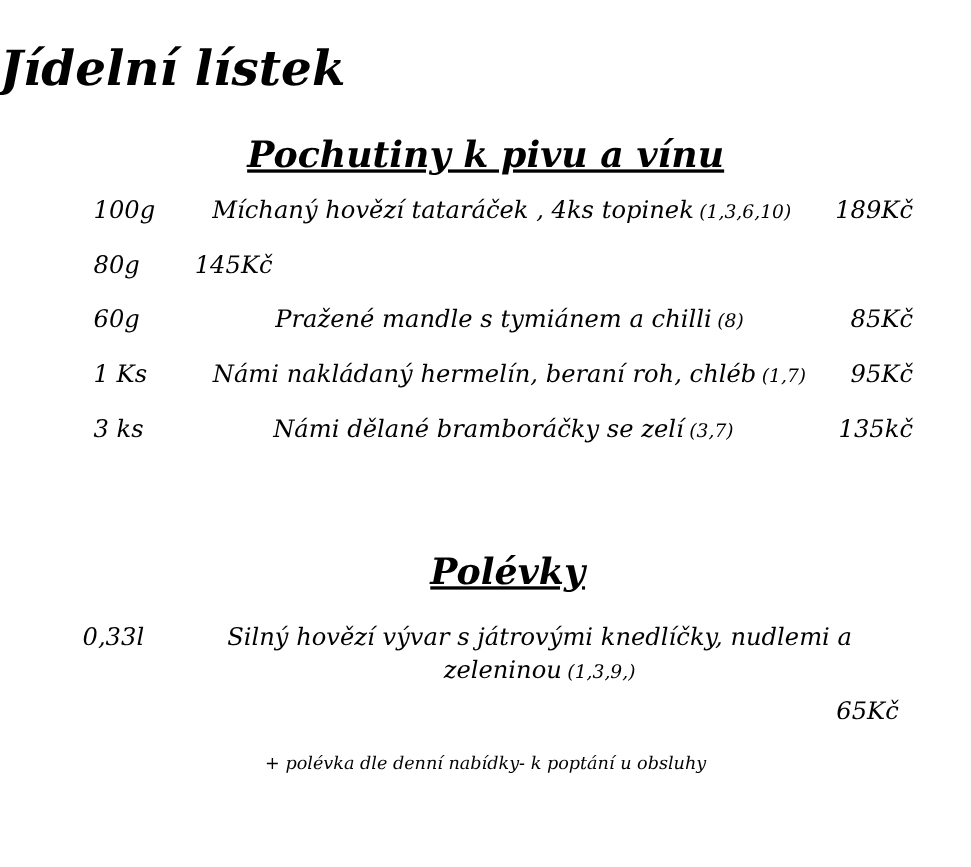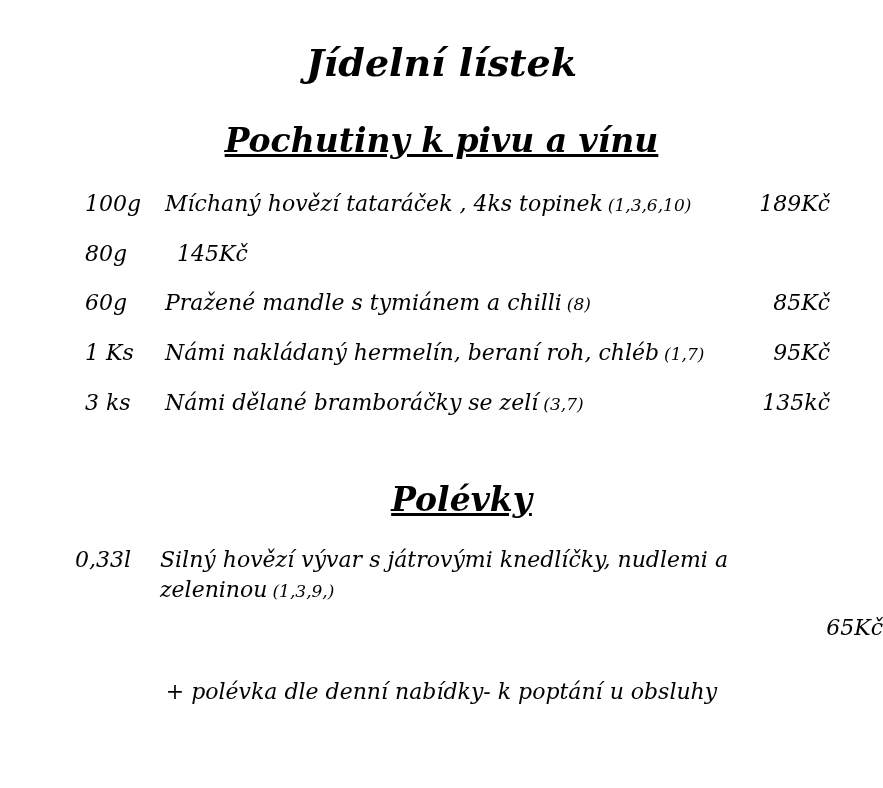--- a/index.html
+++ b/index.html
@@ -15,53 +15,53 @@
     font-style: italic;
     overflow: hidden;
   }
   .page {
     width: 883px;
     height: 788px;
     box-sizing: border-box;
   }
   .title {
     margin: 40px 0 0 0;
-    text-align: center;
-    font-size: 38px;
+    font-size: 44px;
     line-height: 45px;
     font-weight: 700;
   }
   .section-heading {
     margin: 40px 0 0 0;
     text-align: center;
     font-size: 33px;
     line-height: 32px;
     font-weight: 700;
     text-decoration: underline;
   }
   .section-heading.second {
-    margin-top: 65px;
+    margin-top: 97px;
     padding-left: 40px;
   }
   .rows {
-    margin-top: 32px;
+    margin-top: 20px;
     padding: 0 53px 0 85px;
   }
   .row {
     display: flex;
     align-items: baseline;
     font-size: 22px;
     line-height: 30px;
     margin-bottom: 19px;
   }
   .qty {
     flex: 0 0 80px;
   }
   .desc {
     flex: 1 1 auto;
+    text-align: center;
   }
   .allergens {
     font-size: 17px;
     margin-left: 5px;
     white-space: nowrap;
   }
   .price {
     flex: 0 0 auto;
     margin-left: 12px;
     text-align: right;
@@ -71,28 +71,29 @@
     padding: 0 62px 0 75px;
   }
   .soup-rows .row {
     margin-bottom: 0;
   }
   .soup-rows .qty {
     flex: 0 0 85px;
   }
   .soup-price {
     margin-top: 7px;
+    padding-right: 66px;
     text-align: right;
     font-size: 22px;
     line-height: 30px;
   }
   .note {
-    margin-top: 34px;
+    margin-top: 16px;
     text-align: center;
-    font-size: 22px;
+    font-size: 16px;
     line-height: 30px;
   }
 </style>
 </head>
 <body>
 
 <div class="page">
 
   <h1 class="title">Jídelní lístek</h1>
 

